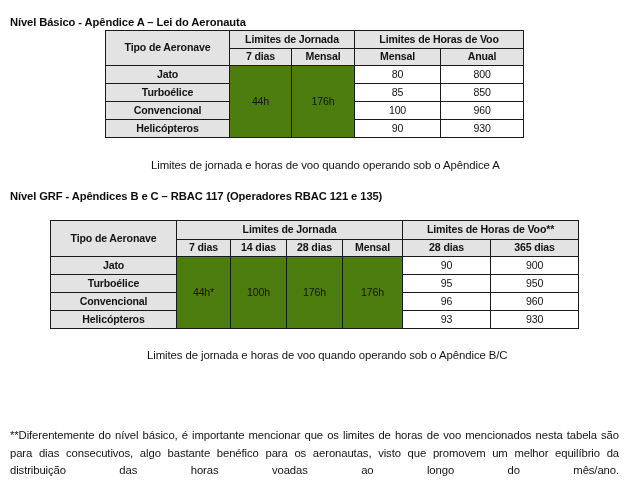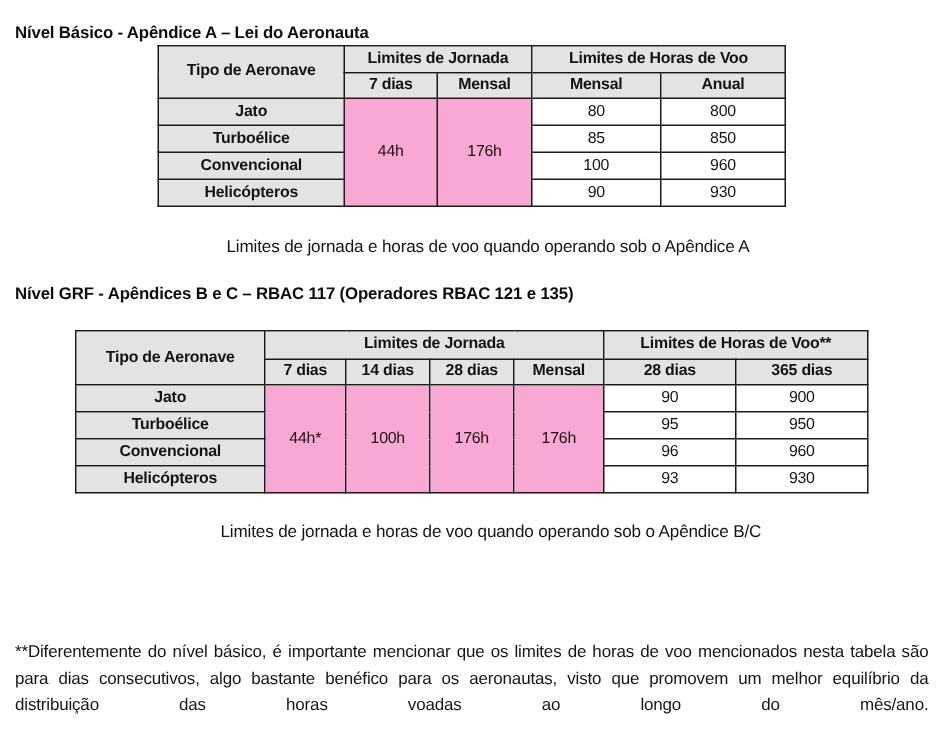--- a/index.html
+++ b/index.html
@@ -73,21 +73,21 @@
   }
   td.rowlabel {
     background: #e3e3e3;
     font-weight: bold;
   }
   td.val {
     background: #ffffff;
     font-weight: normal;
   }
   td.merged {
-    background: #f9a8d4;
+    background: #4d7c0f;
     font-weight: normal;
   }
 
   
   #table-apendice-a { left: 105px; top: 30px; width: 418px; }
   #table-apendice-a td { height: 17px; }
   #table-apendice-a tr.hrow1 td { height: 17px; }
   #table-apendice-a tr.hrow2 td { height: 16px; }
   #table-apendice-a tr.drow td  { height: 17px; }
 

